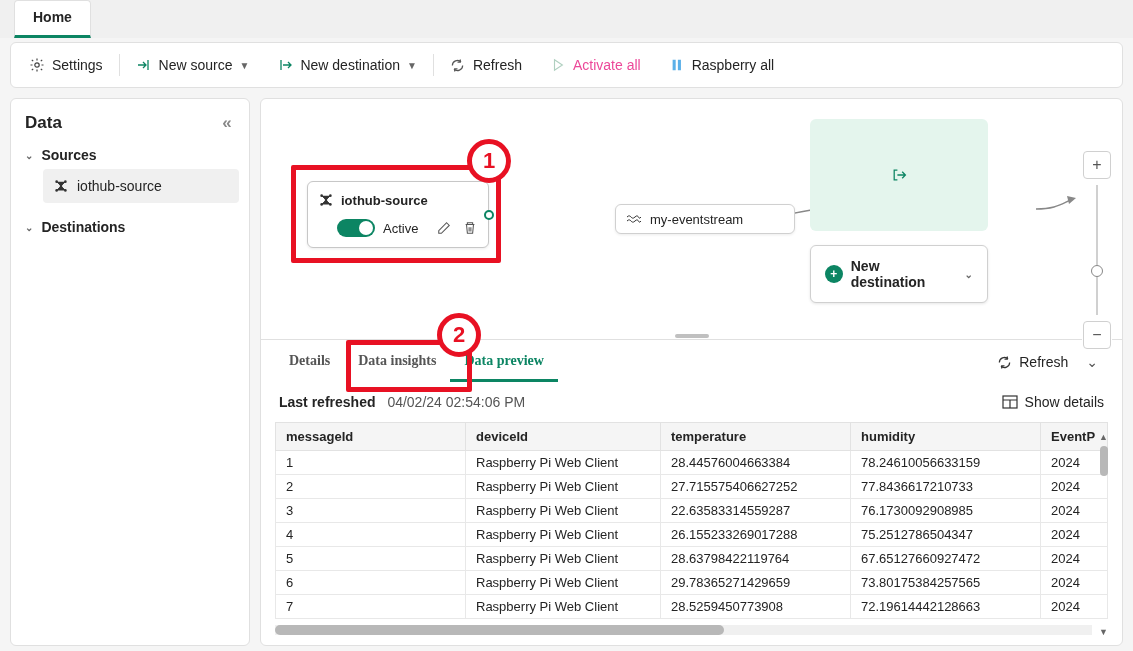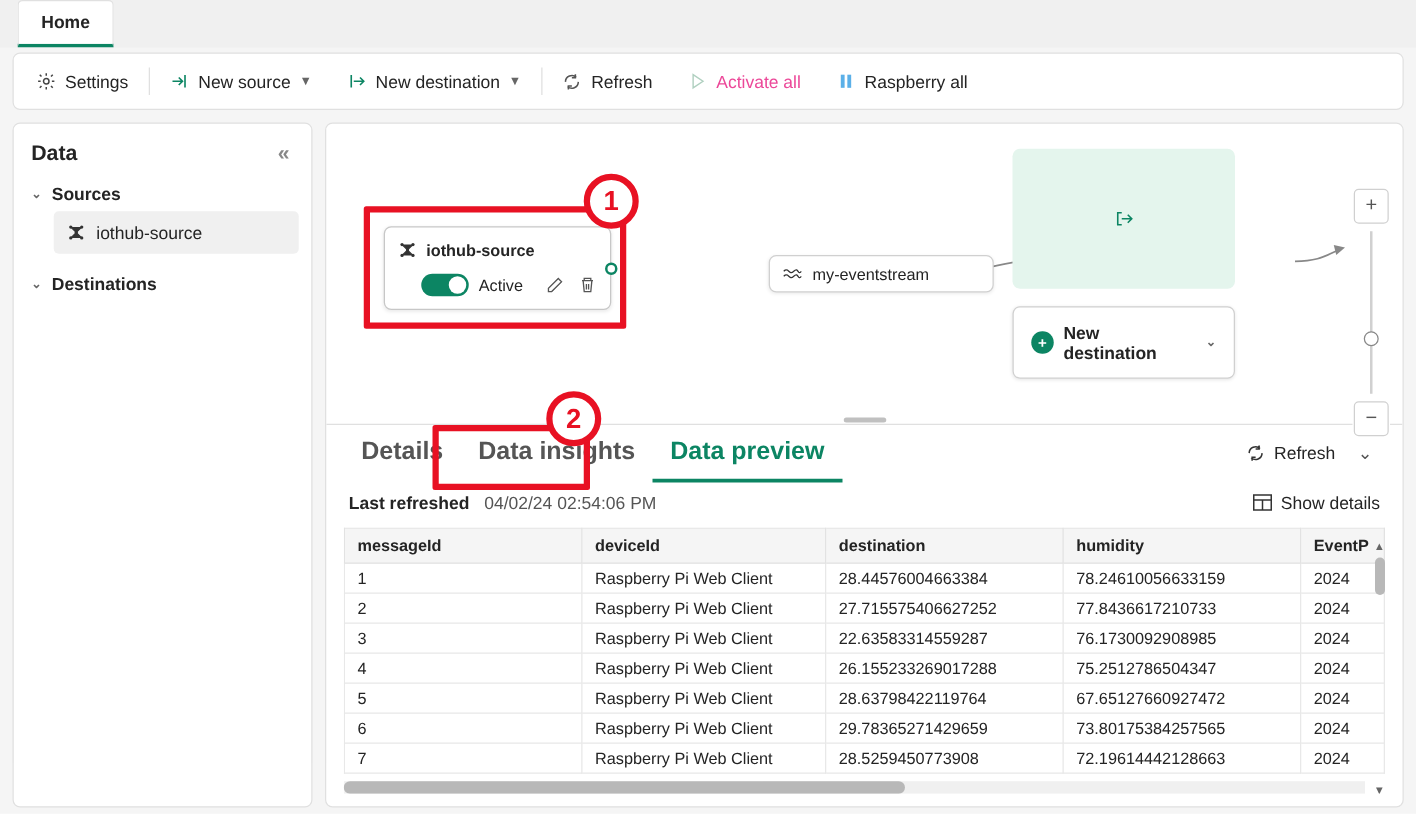--- a/index.html
+++ b/index.html
@@ -58,21 +58,21 @@
   .zoom-track { width:2px; height:130px; background:#d0d0d0; margin:6px 0; position:relative;}
   .zoom-thumb { position:absolute; left:-5px; top:80px; width:12px; height:12px; border:1px solid #888; border-radius:50%; background:#fff;}
   
   
   .drag-handle { height:6px; display:flex; justify-content:center; align-items:center;}
   .drag-handle div { width:34px; height:4px; background:#c0c0c0; border-radius:2px;}
 
   
   .bottom-panel { flex:1; border-top:1px solid #e0e0e0; display:flex; flex-direction:column; }
   .bp-tabs { display:flex; align-items:center; padding:0 14px; height:44px; }
-  .bp-tab { padding:11px 14px 10px; font-size:20px; font-weight:600; color:#555; cursor:pointer; border-bottom:3px solid transparent;}
+  .bp-tab { padding:11px 14px 10px; font-size:14px; font-weight:600; color:#555; cursor:pointer; border-bottom:3px solid transparent;font-family:Liberation Serif, serif;}
   .bp-tab.active { color:#0c8563; border-bottom-color:#0c8563;}
   .bp-spacer { flex:1; }
   .bp-refresh { display:flex; align-items:center; gap:7px; font-size:14px; cursor:pointer; padding-right:8px;}
   .bp-chev { padding:0 10px; font-size:14px; color:#555; cursor:pointer;}
   
   .bp-meta { display:flex; justify-content:space-between; align-items:center; padding:10px 18px 12px; font-size:14px;}
   .bp-meta .lr { font-weight:600; margin-right:8px;}
   .show-det { display:flex; align-items:center; gap:7px; cursor:pointer; font-size:14px;}
   
   .tbl-wrap { flex:1; overflow:hidden; position:relative; margin:0 14px 10px;}
@@ -302,21 +302,21 @@
           <span>Show details</span>
         </div>
       </div>
 
       <div class="tbl-wrap">
         <table>
           <thead>
               <tr>
             <th style="width:190px;">messageId</th>
             <th style="width:195px;">deviceId</th>
-            <th style="width:190px;">destination</th>
+            <th style="width:190px;">temperature</th>
             <th style="width:190px;">humidity</th>
             <th>EventP</th>
           </tr>
             </thead>
           <tbody id="tbody">
               <tr>
                 <td>1</td>
                 <td>Raspberry Pi Web Client</td>
                 <td>28.44576004663384</td>
                 <td>78.24610056633159</td>

